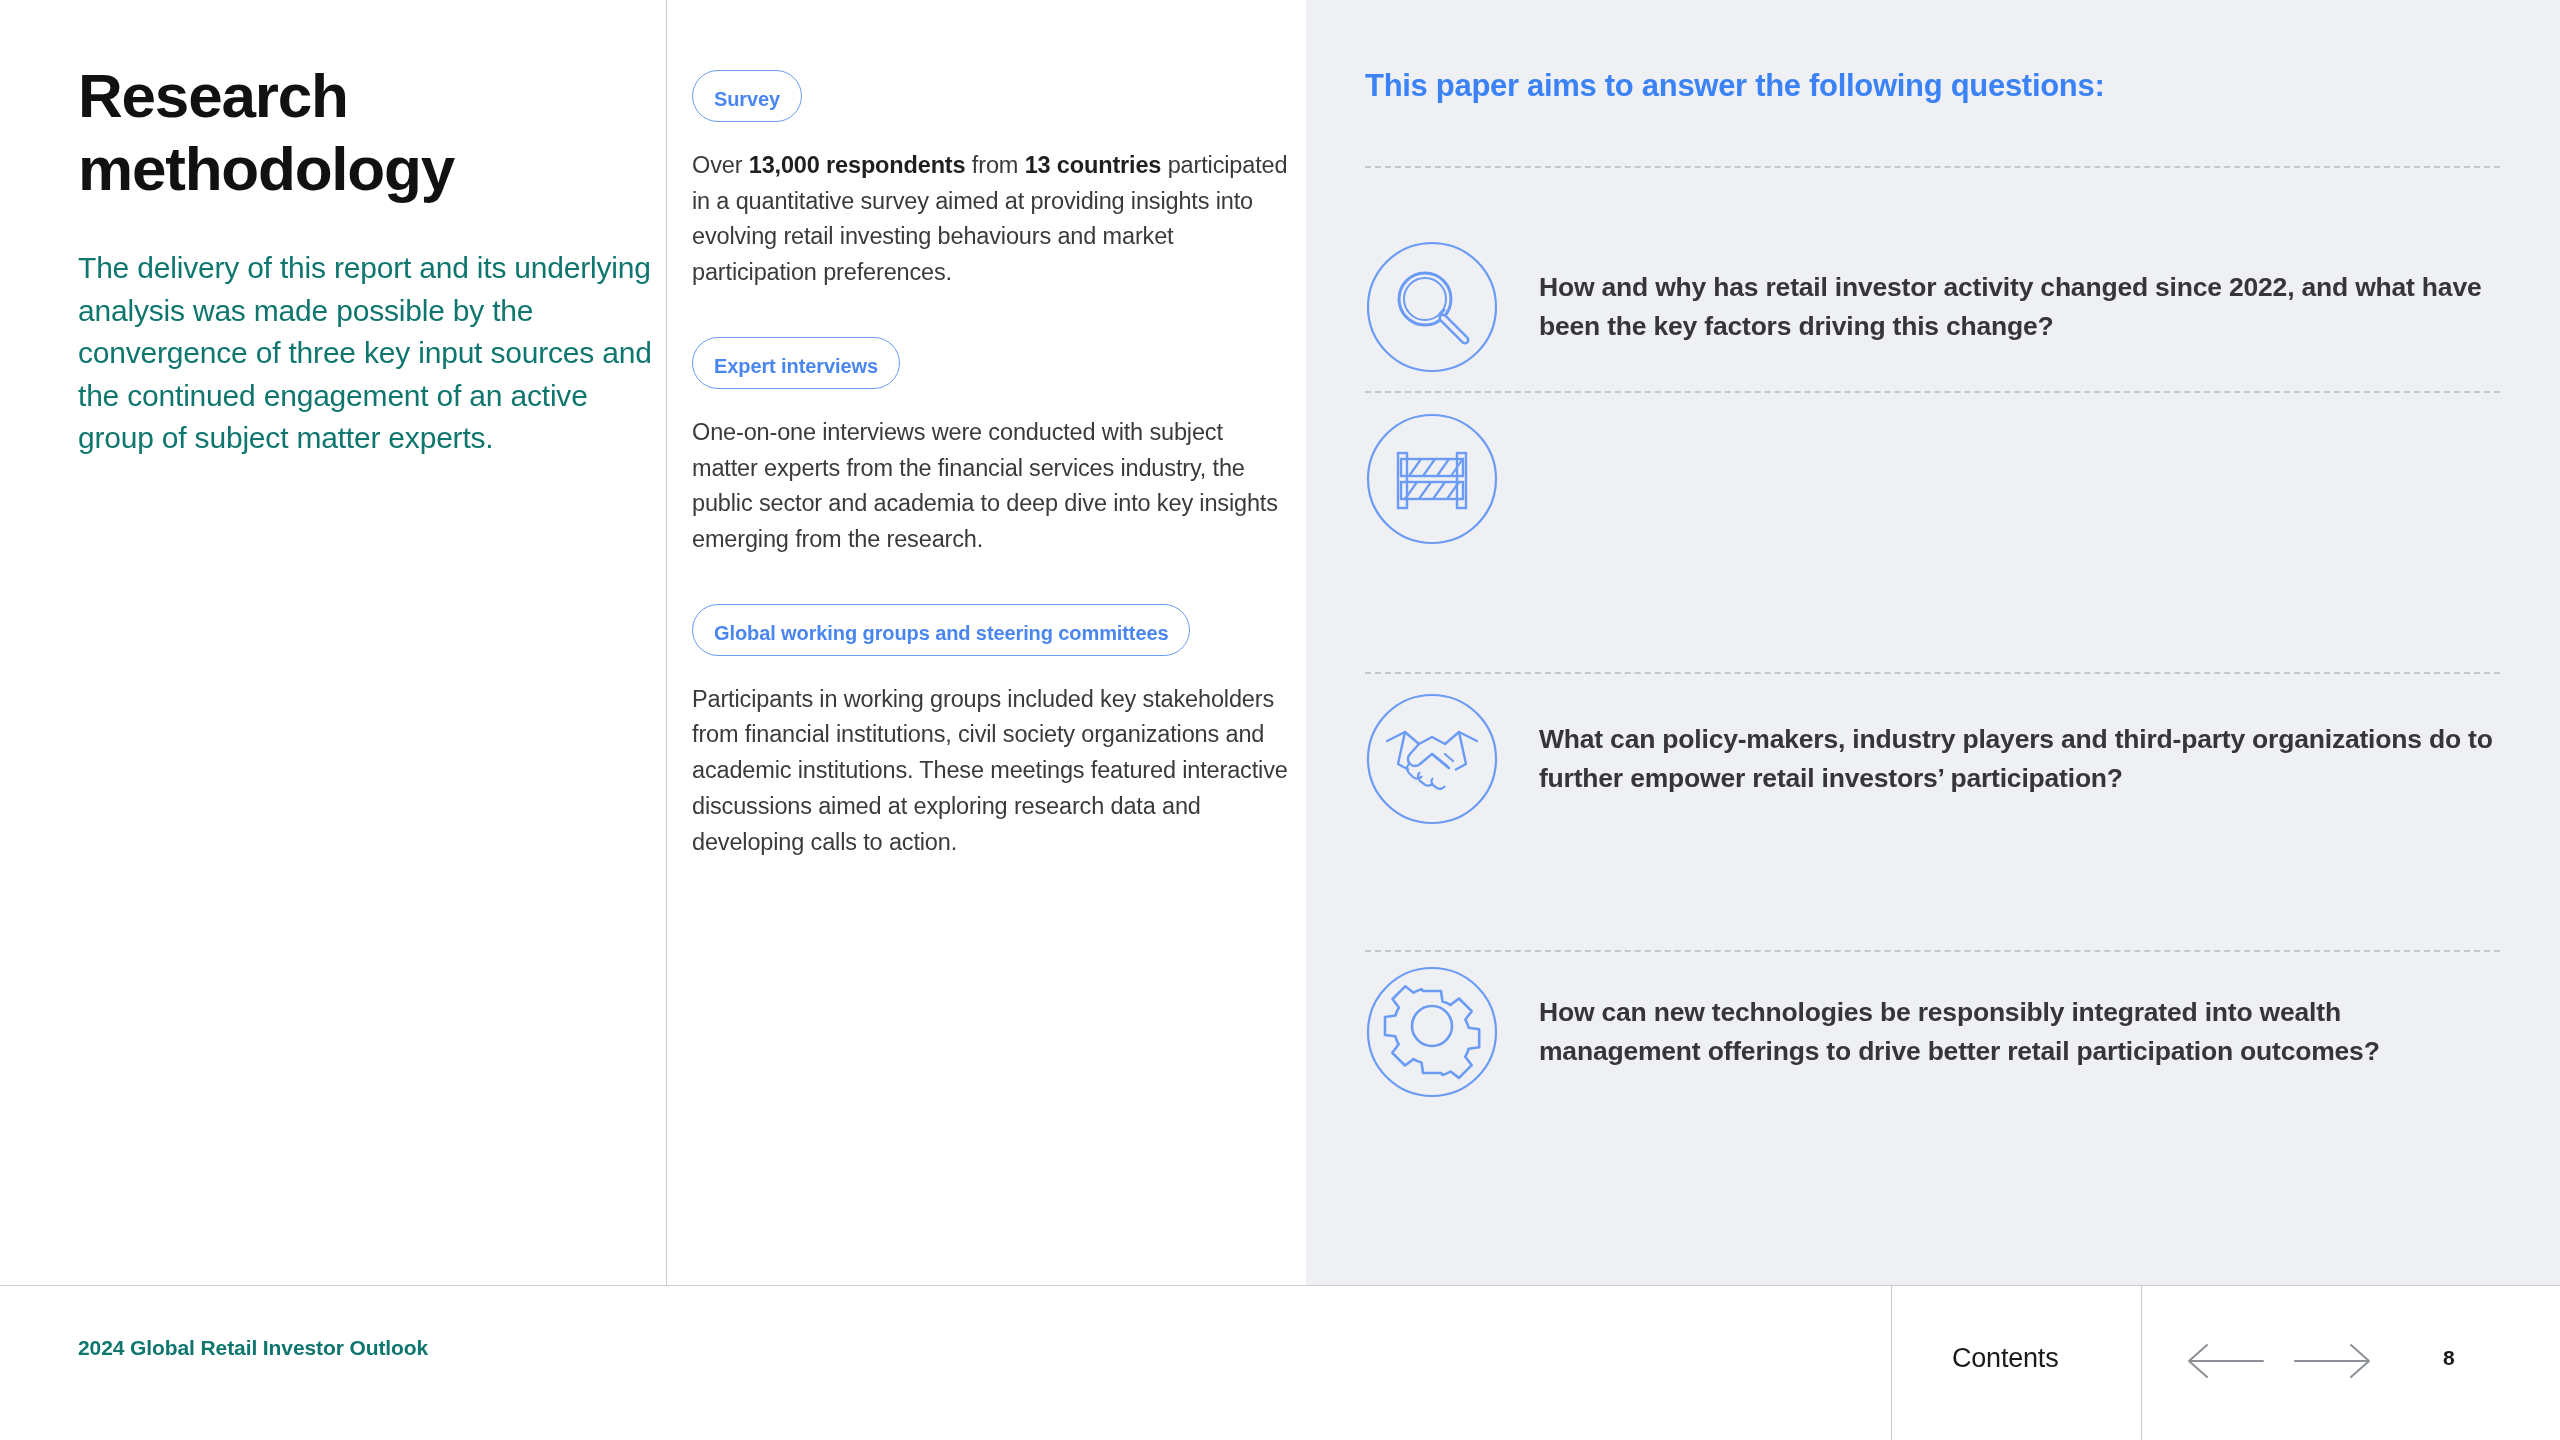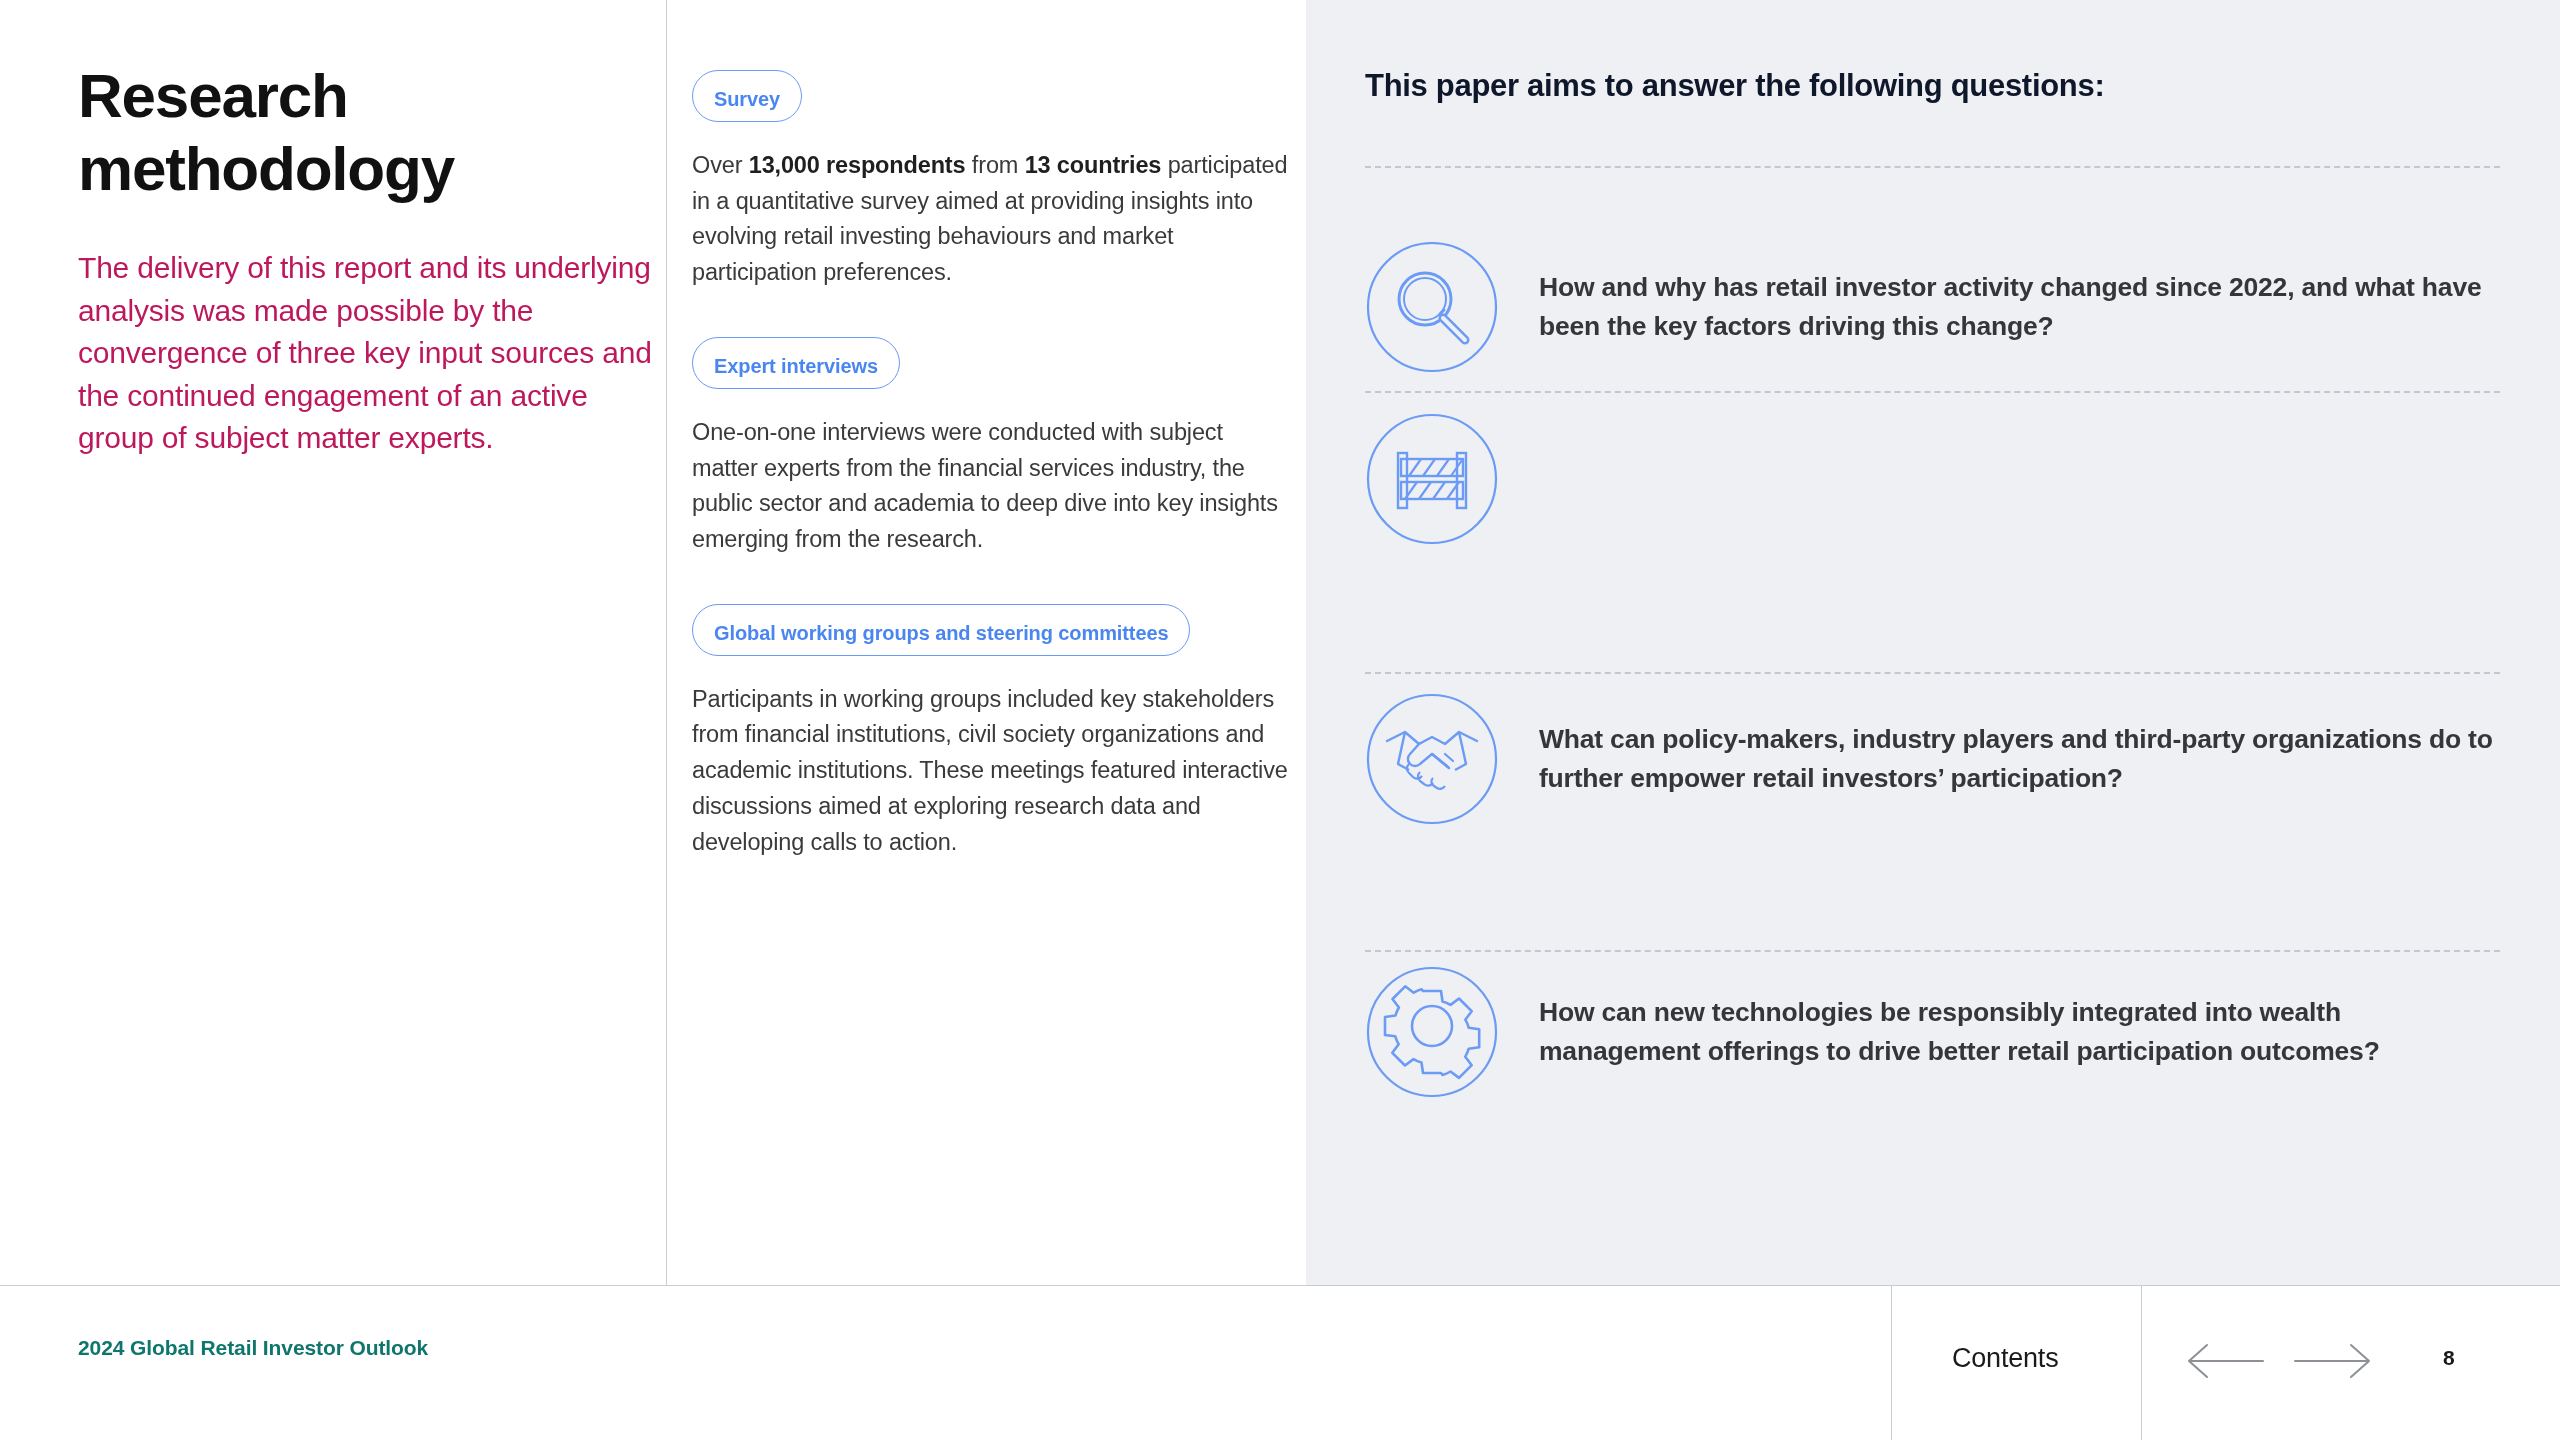--- a/index.html
+++ b/index.html
@@ -34,21 +34,21 @@
     font-weight: bold;
     line-height: 1.17;
     letter-spacing: -1.2px;
     color: #111111;
     white-space: pre-line;
   }
   .lede {
     margin-top: 42px;
     font-size: 30px;
     line-height: 1.42;
-    color: #be185d;
+    color: #0f766e;
     letter-spacing: -0.2px;
   }
 
   
   .v-divider {
     position: absolute;
     left: 666px; top: 0;
     width: 1px; height: 1285px;
     background: #c9ccd2;
   }
@@ -85,21 +85,21 @@
   .rp-inner {
     position: absolute;
     left: 1365px; top: 0;
     width: 1135px;
   }
   .rp-heading {
     position: absolute;
     left: 0; top: 68px;
     font-size: 31px;
     font-weight: bold;
-    color: #0f172a;
+    color: #3b82f6;
     letter-spacing: -0.3px;
     white-space: nowrap;
   }
   .dash-line {
     position: absolute;
     left: 0;
     width: 1135px;
     height: 0;
     border-top: 2px dashed #c4c7cf;
   }

